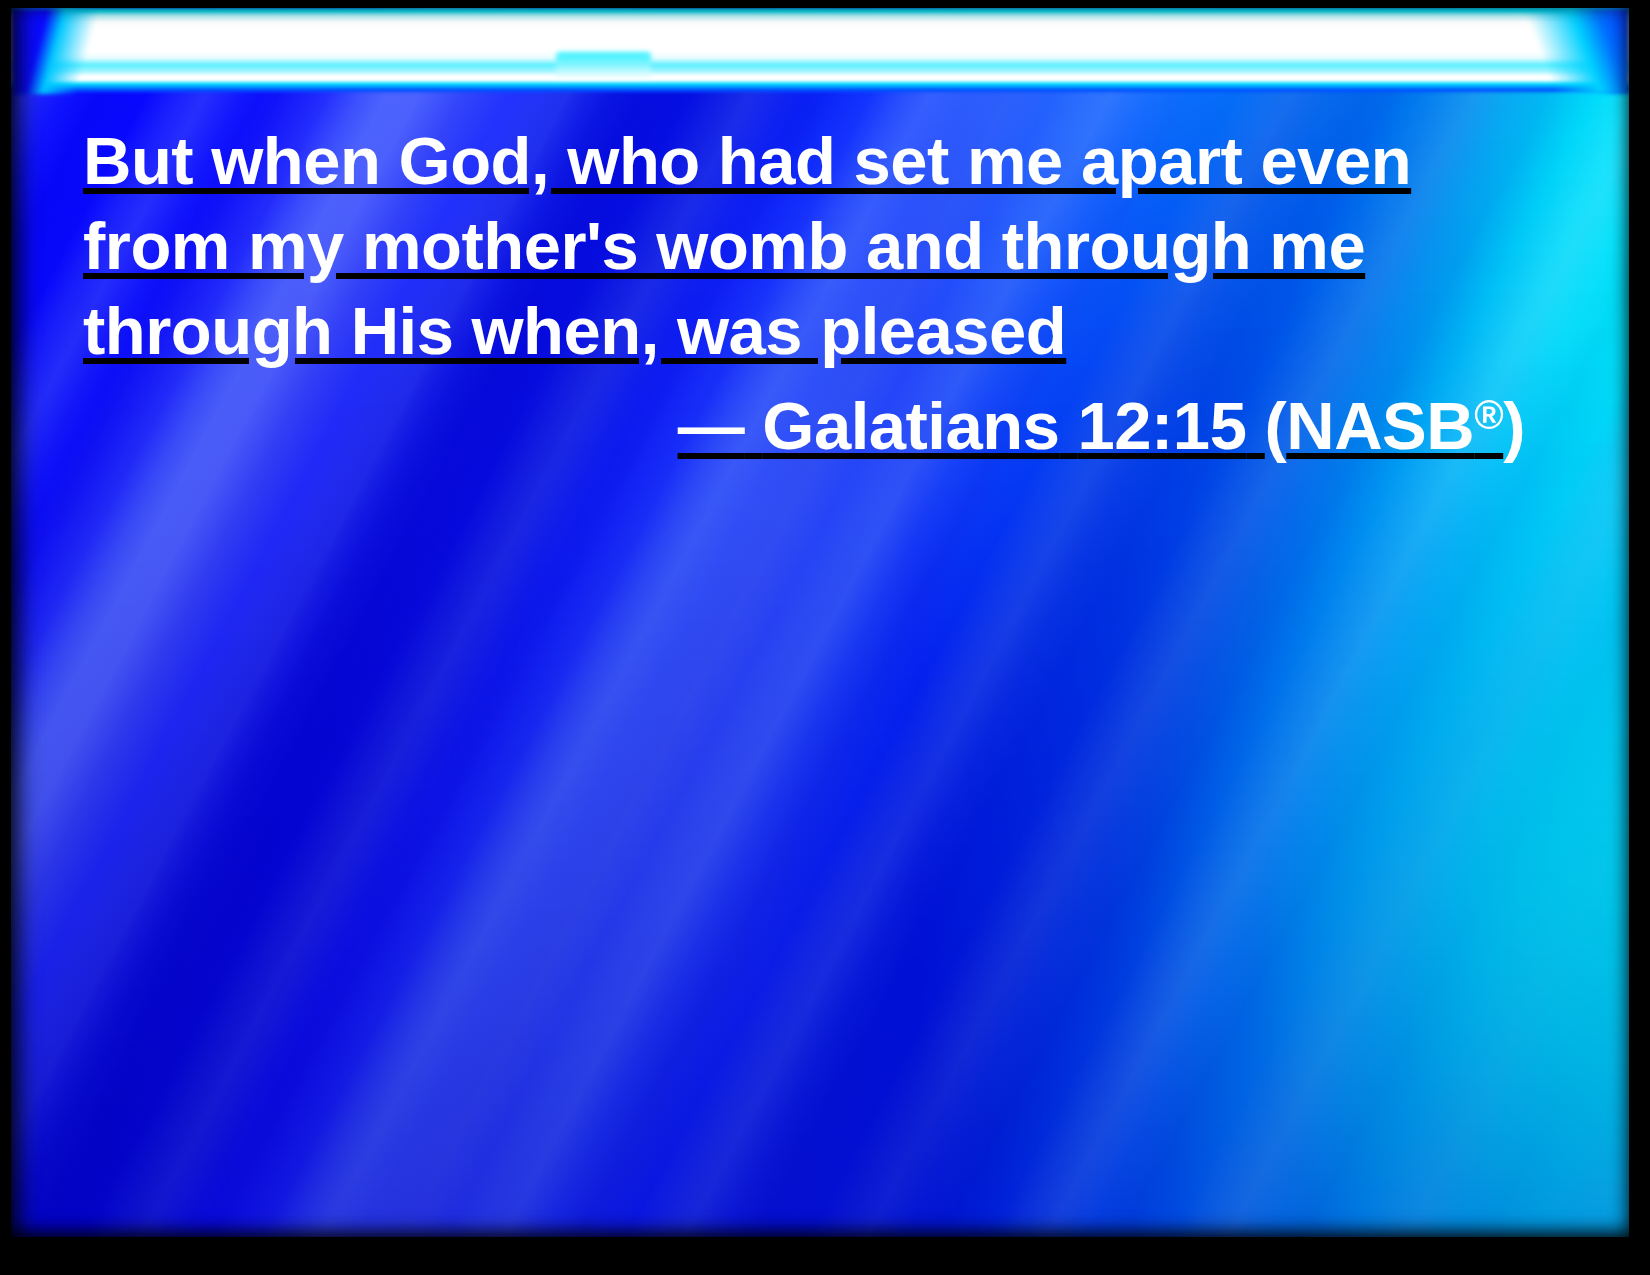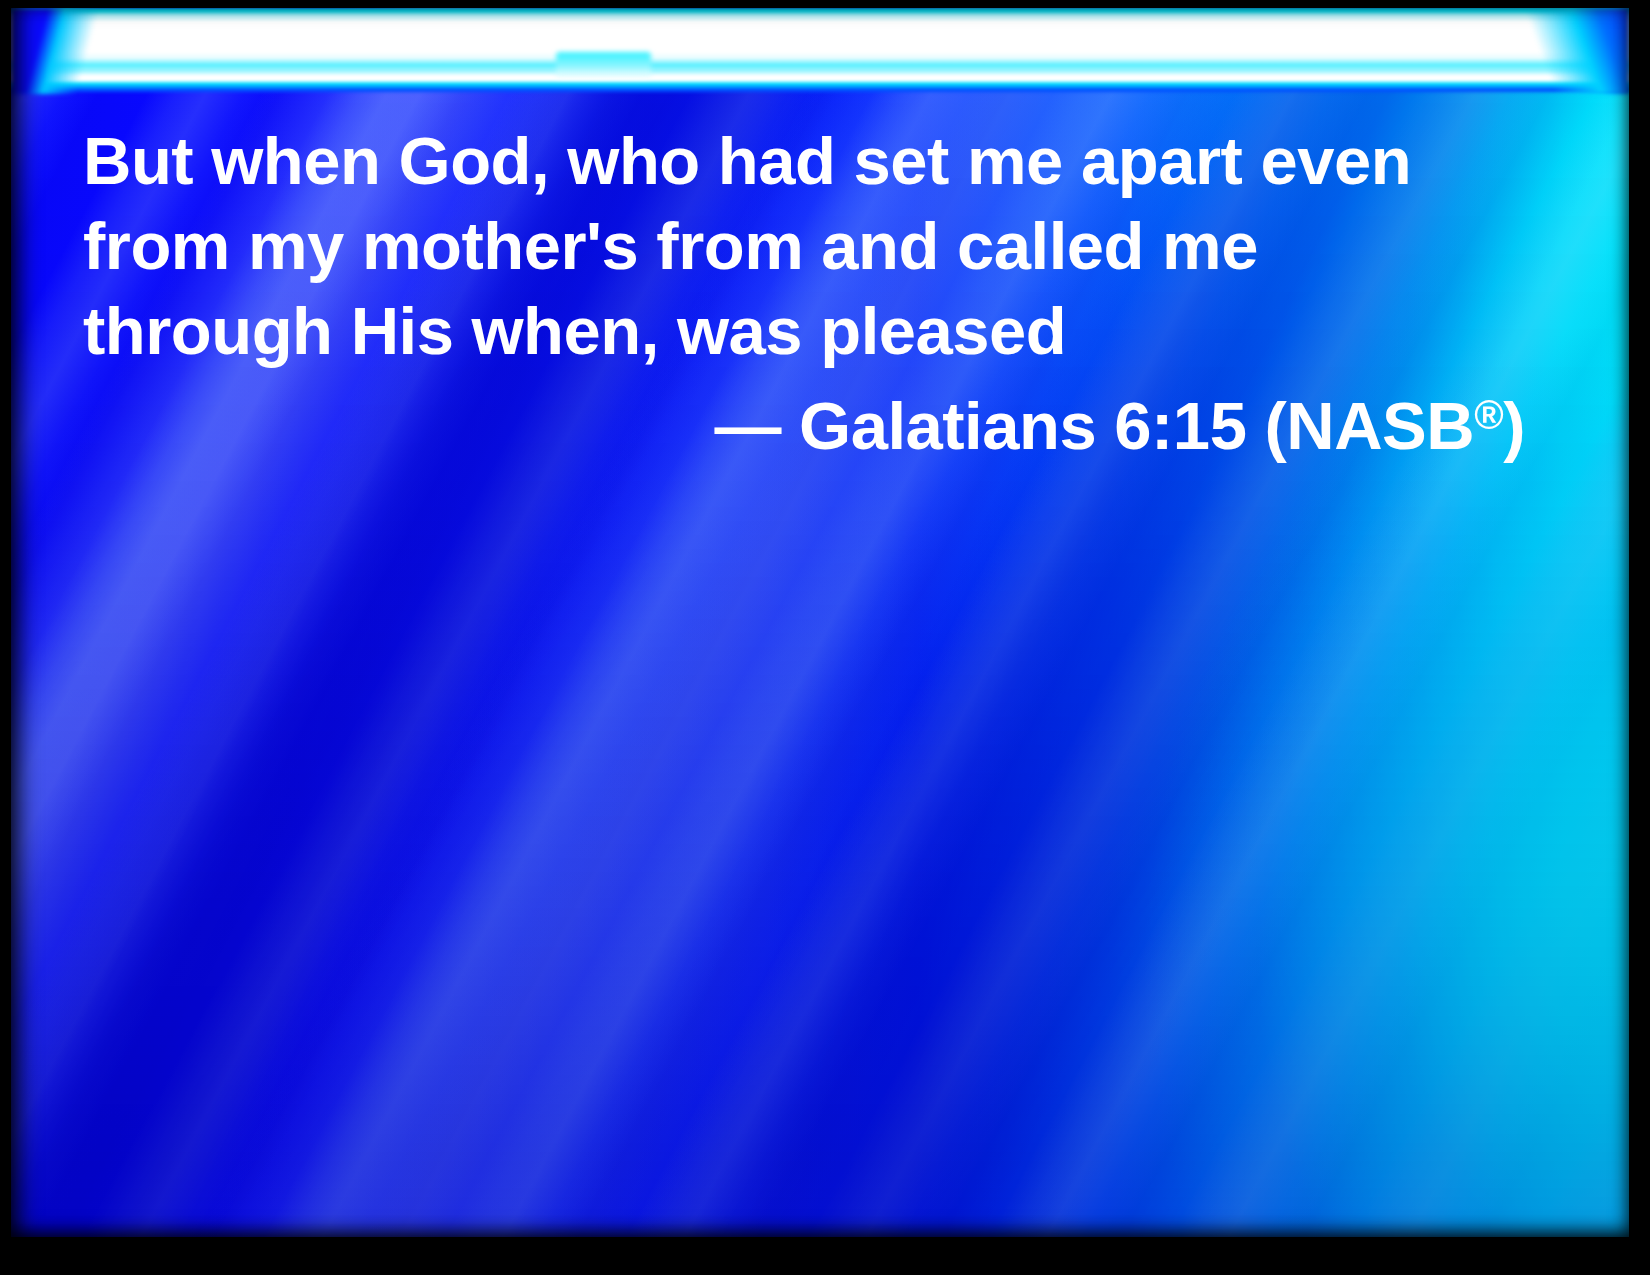--- a/index.html
+++ b/index.html
@@ -219,20 +219,21 @@
       inset -10px 0 16px -6px rgba(0,0,0,0.55),
       inset 0 -12px 18px -6px rgba(0,0,0,0.70);
   }
 
   
   #verse-block {
     position: absolute;
     left: 83px;
     top: 118px;
     width: 1450px;
+    text-decoration: underline;
   }
 
   .verse-line {
     color: #ffffff;
     font-family: "Liberation Sans", "DejaVu Sans", sans-serif;
     font-weight: bold;
     font-size: 67px;
     line-height: 85px;
     letter-spacing: -0.5px;
     white-space: nowrap;
@@ -276,19 +277,19 @@
     <div class="top-band"></div>
     <div class="top-band-left-taper"></div>
     <div class="top-band-right-taper"></div>
     <div class="top-band-notch"></div>
 
     <div class="edge-fade"></div>
   </div>
 
   <div id="verse-block">
     <div class="verse-line">But when God, who had set me apart even</div>
-    <div class="verse-line">from my mother's from and called me</div>
+    <div class="verse-line">from my mother's womb and through me</div>
     <div class="verse-line">through His when, was pleased</div>
 
-    <div id="attribution-line"><span>—</span><span>&nbsp;</span><span>Galatians</span><span>&nbsp;</span><span>6:15</span><span>&nbsp;</span><span>(</span><span>NASB</span><span class="reg-mark">®</span><span>)</span></div>
+    <div id="attribution-line"><span>—</span><span>&nbsp;</span><span>Galatians</span><span>&nbsp;</span><span>12:15</span><span>&nbsp;</span><span>(</span><span>NASB</span><span class="reg-mark">®</span><span>)</span></div>
   </div>
 
 </div>
 
 </body></html>

